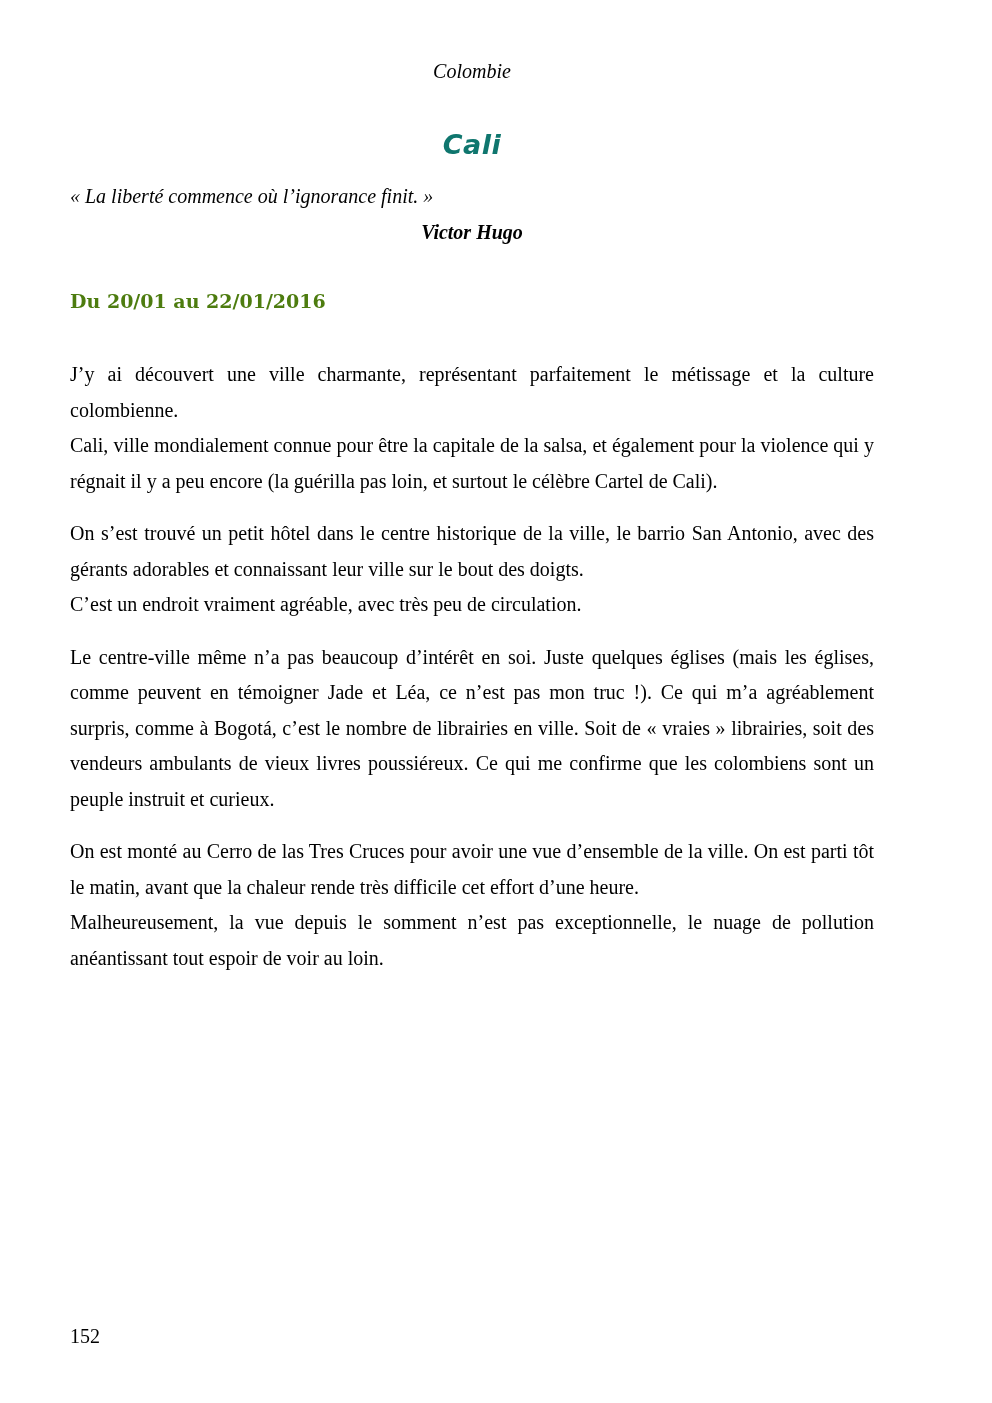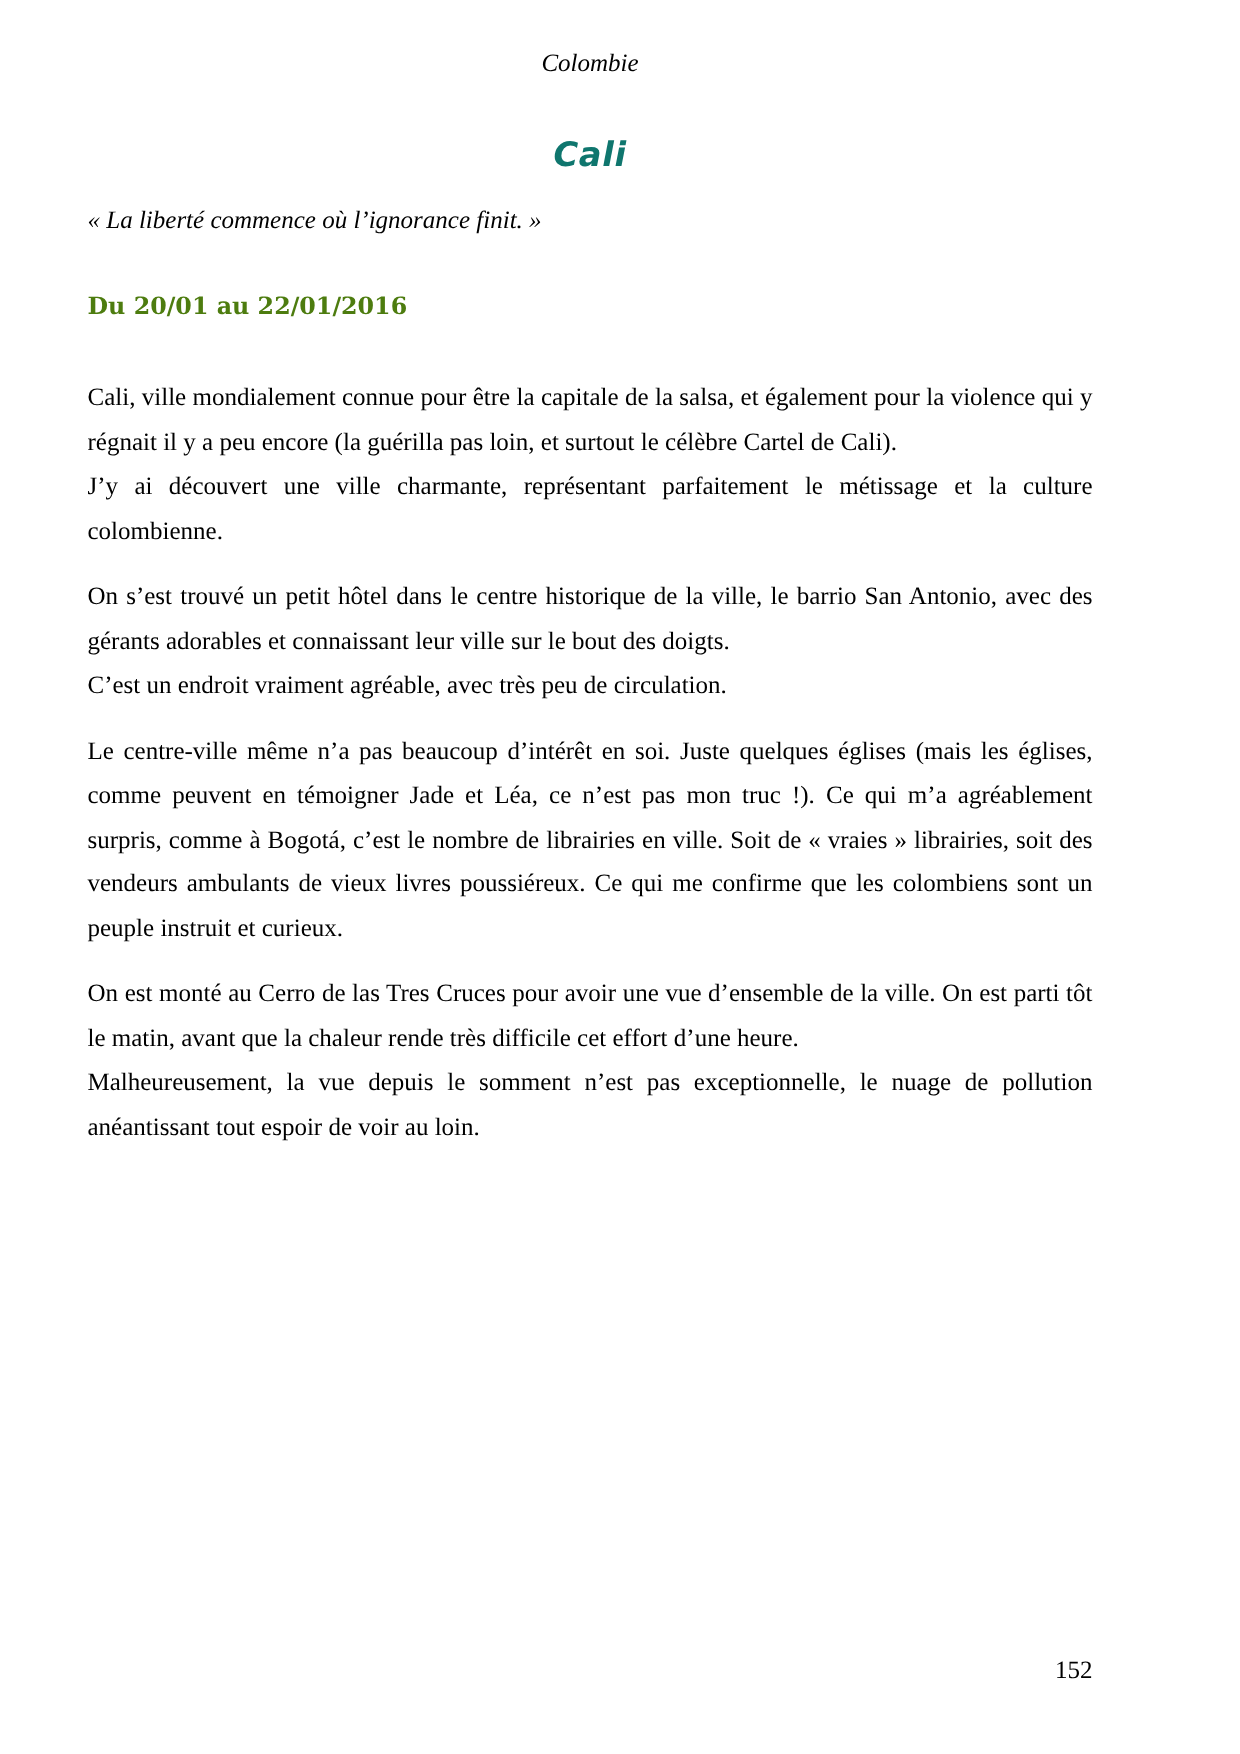--- a/index.html
+++ b/index.html
@@ -11,21 +11,21 @@
     position: relative;
     width: 992px;
     height: 1403px;
     background: #ffffff;
     overflow: hidden;
     font-family: "Liberation Serif", serif;
     color: #000000;
     box-sizing: border-box;
   }
   .content {
-    padding: 40px 118px 0 70px;
+    padding: 60px 118px 0 70px;
   }
   .doc-header {
     text-align: center;
     font-style: italic;
     font-size: 20px;
     line-height: 23px;
   }
   .doc-title {
     margin: 45px 0 0 0;
     text-align: center;
@@ -71,43 +71,44 @@
     margin: 0;
     text-align: justify;
     font-size: 20px;
     line-height: 35.5px;
   }
   .page-number {
     position: absolute;
     bottom: 54px;
     left: 70px;
     right: 118px;
-    text-align: right;
+    text-align: left;
     font-size: 20px;
     line-height: 26px;
   }
 </style>
 </head>
 <body>
 
 <div class="page">
   <div class="content">
     <div class="doc-header">Colombie</div>
 
     <h1 class="doc-title" style="color: #0f766e;">Cali</h1>
 
     <div class="quote">« La liberté commence où l’ignorance finit. »</div>
 
+    <div class="quote-author">Victor Hugo</div>
 
     <h2 class="date-heading" style="color: #4d7c0f;">Du 20/01 au 22/01/2016</h2>
 
     <div class="body-text">
         <div class="para-block">
+          <p>J’y ai découvert une ville charmante, représentant parfaitement le métissage et la culture colombienne.</p>
           <p>Cali, ville mondialement connue pour être la capitale de la salsa, et également pour la violence qui y régnait il y a peu encore (la guérilla pas loin, et surtout le célèbre Cartel de Cali).</p>
-          <p>J’y ai découvert une ville charmante, représentant parfaitement le métissage et la culture colombienne.</p>
         </div>
         <div class="para-block">
           <p>On s’est trouvé un petit hôtel dans le centre historique de la ville, le barrio San Antonio, avec des gérants adorables et connaissant leur ville sur le bout des doigts.</p>
           <p>C’est un endroit vraiment agréable, avec très peu de circulation.</p>
         </div>
         <div class="para-block">
           <p>Le centre-ville même n’a pas beaucoup d’intérêt en soi. Juste quelques églises (mais les églises, comme peuvent en témoigner Jade et Léa, ce n’est pas mon truc !). Ce qui m’a agréablement surpris, comme à Bogotá, c’est le nombre de librairies en ville. Soit de « vraies » librairies, soit des vendeurs ambulants de vieux livres poussiéreux. Ce qui me confirme que les colombiens sont un peuple instruit et curieux.</p>
         </div>
         <div class="para-block">
           <p>On est monté au Cerro de las Tres Cruces pour avoir une vue d’ensemble de la ville. On est parti tôt le matin, avant que la chaleur rende très difficile cet effort d’une heure.</p>

